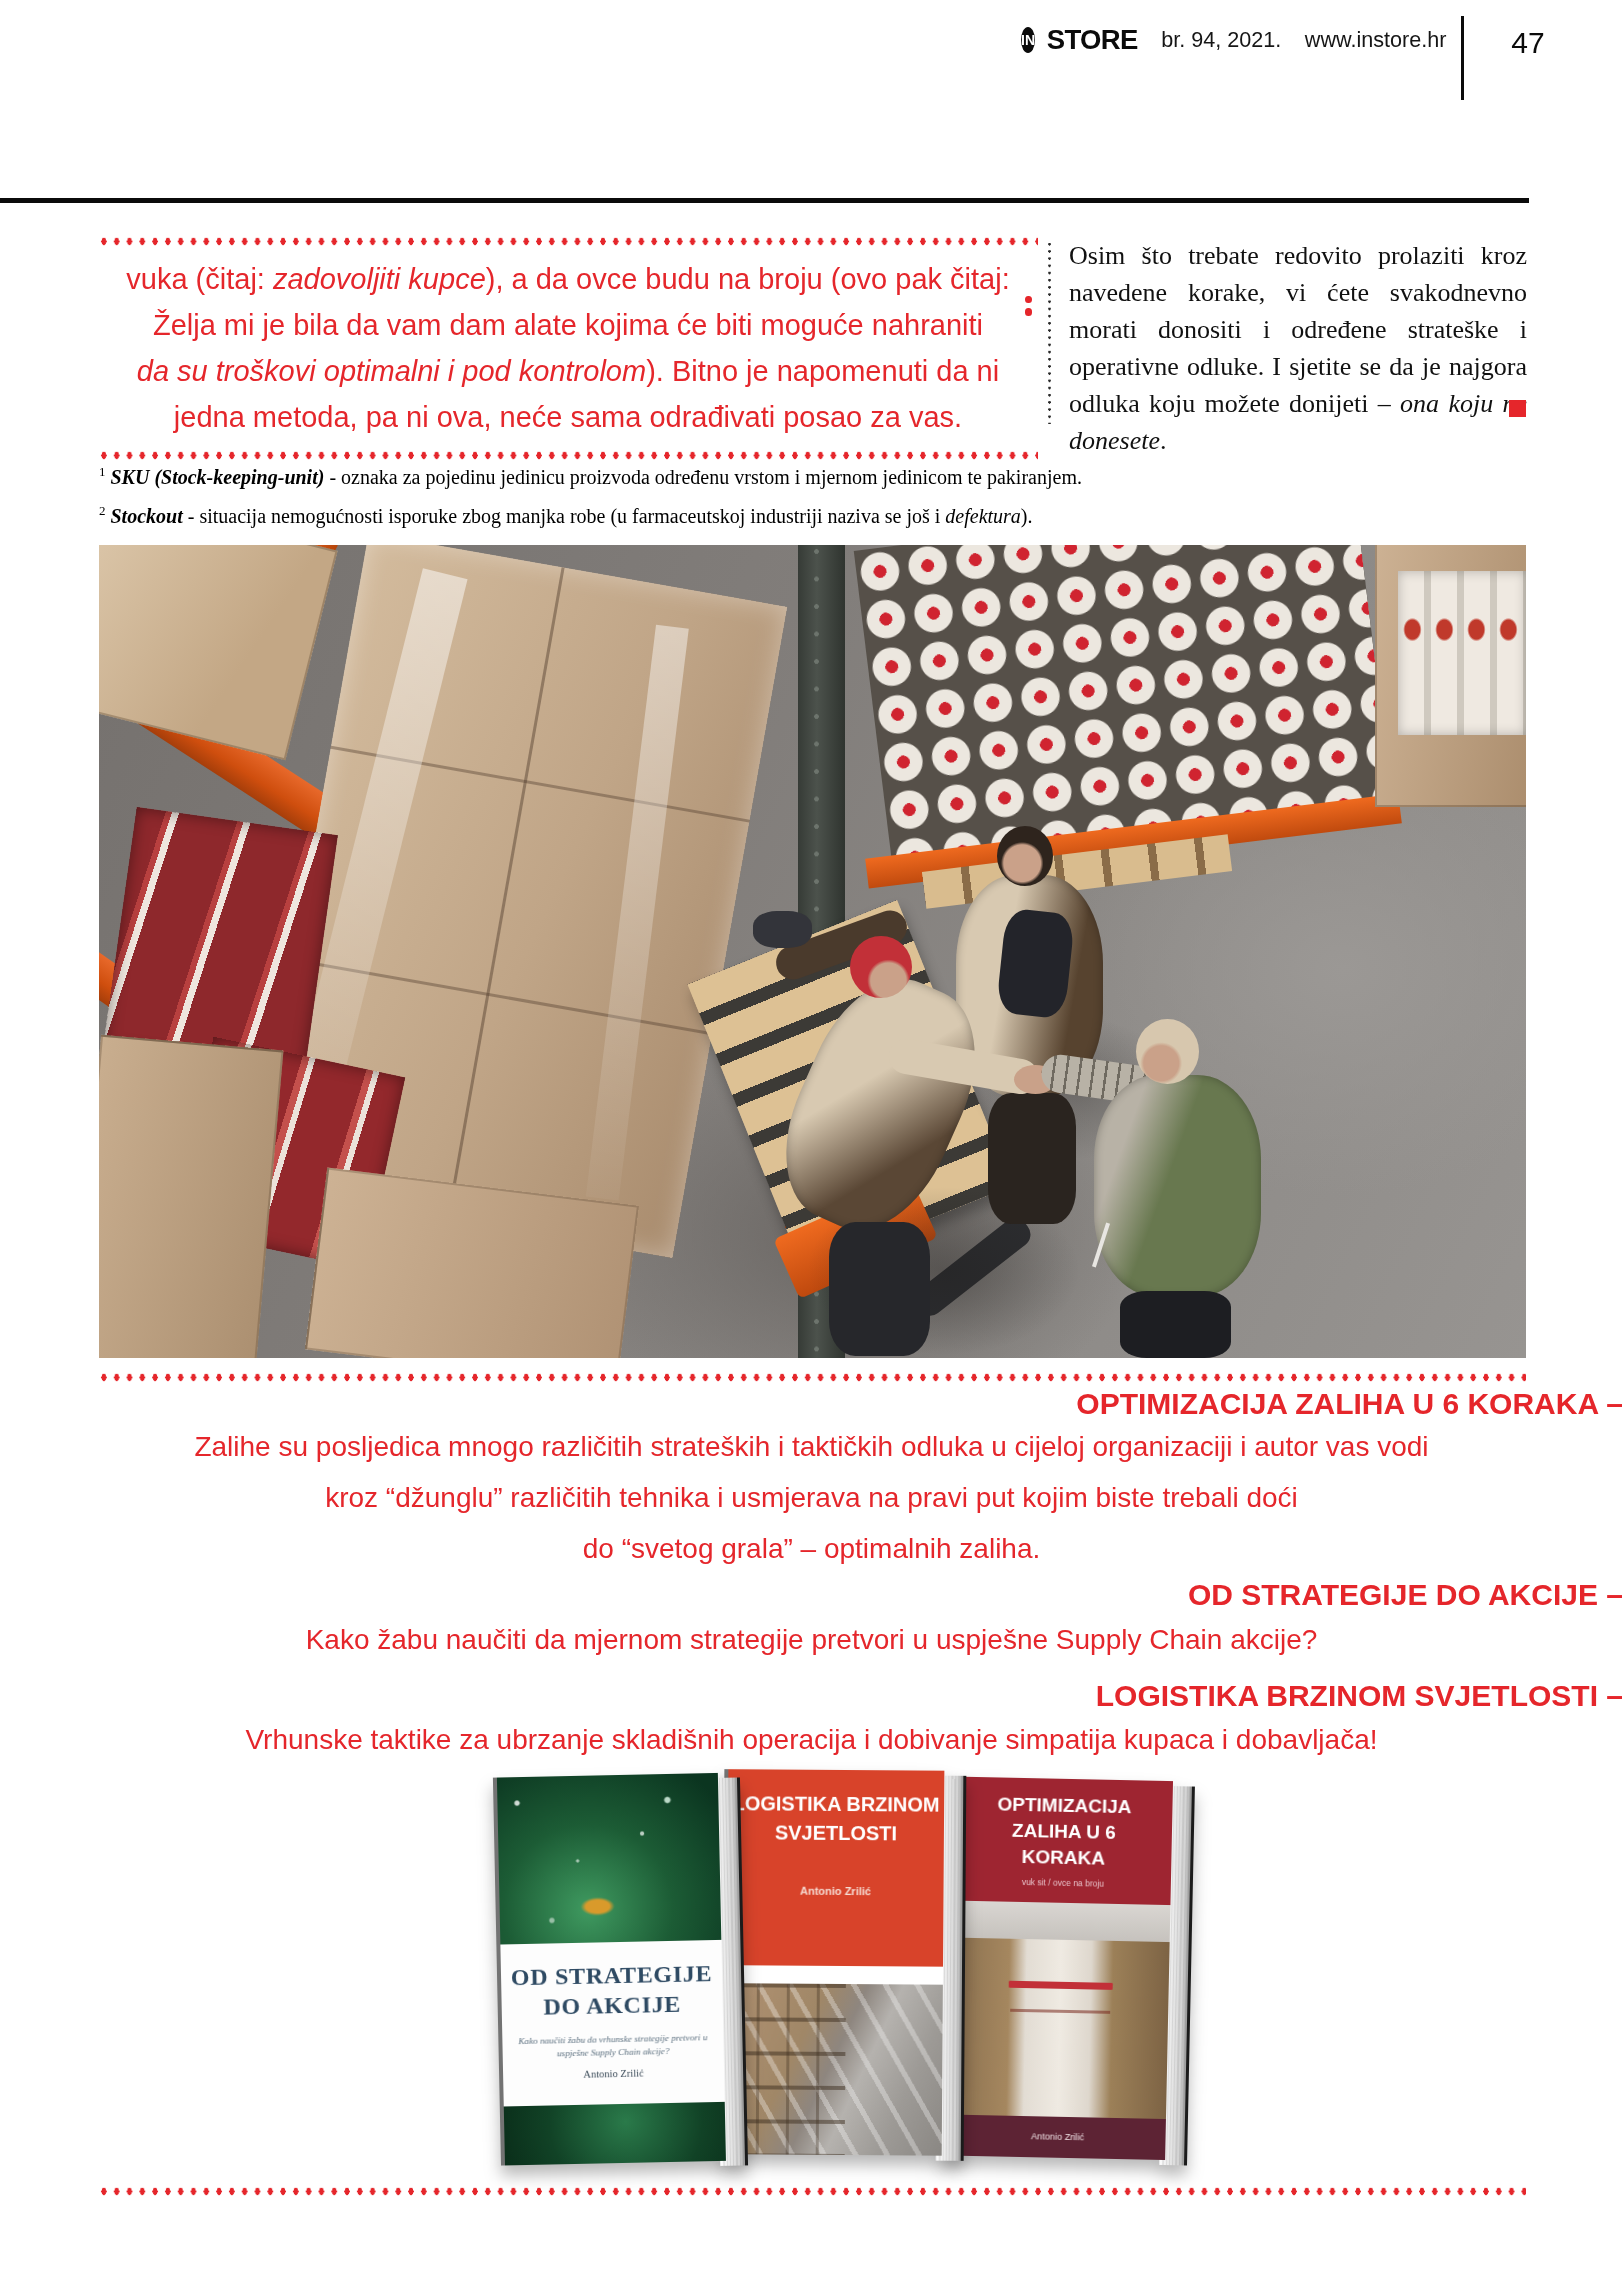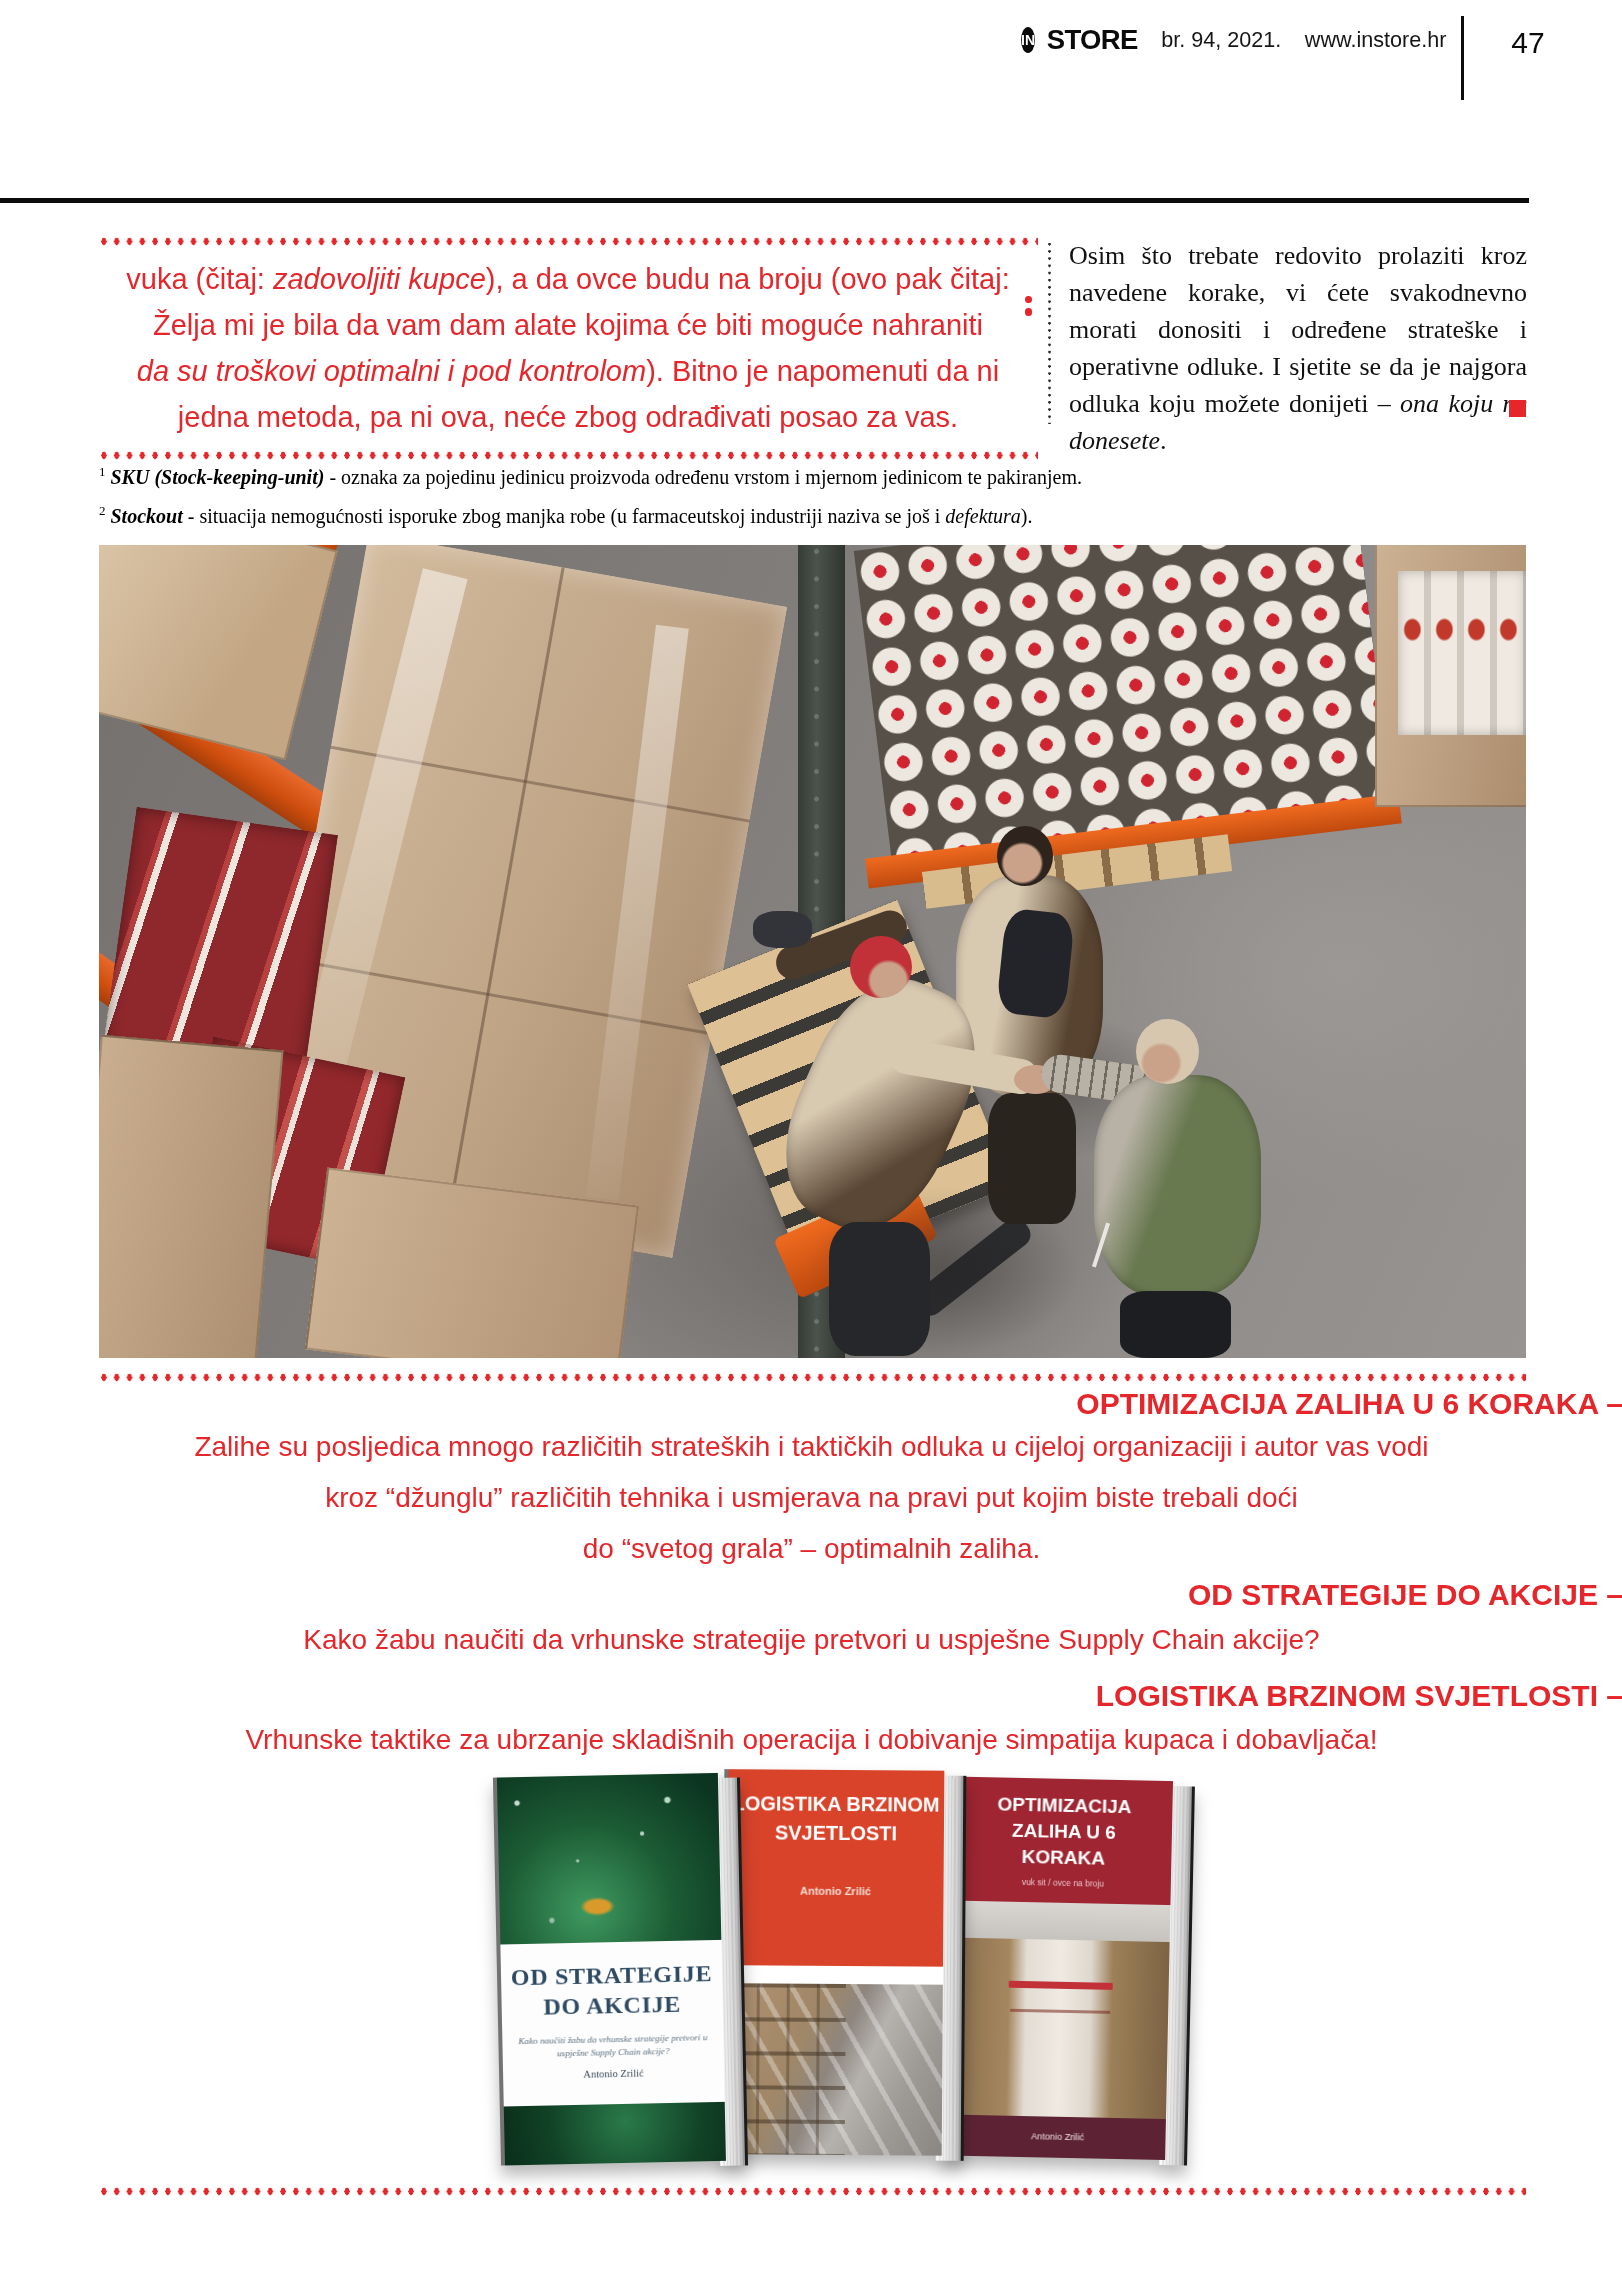--- a/index.html
+++ b/index.html
@@ -83,21 +83,21 @@
 <div class="hdr-vline"></div>
 <div class="pagenum">47</div>
 <div class="top-rule"></div>
 
 <div class="callout">
   <div class="dotline"></div>
   <div class="callout-text">
     <div><span>vuka (čitaj: </span><span class="it">zadovoljiti kupce</span><span>), a da ovce budu na broju (ovo pak čitaj:</span></div>
     <div><span>Želja mi je bila da vam dam alate kojima će biti moguće nahraniti</span><span class="it"></span><span></span></div>
     <div><span></span><span class="it">da su troškovi optimalni i pod kontrolom</span><span>). Bitno je napomenuti da ni</span></div>
-    <div><span>jedna metoda, pa ni ova, neće zbog odrađivati posao za vas.</span><span class="it"></span><span></span></div>
+    <div><span>jedna metoda, pa ni ova, neće sama odrađivati posao za vas.</span><span class="it"></span><span></span></div>
   </div>
   <div class="dotline"></div>
 </div>
 <div class="red-colon">
     <i></i>
     <i></i>
   </div>
 
 <div class="vdots"></div>
 <div class="sidebar">
@@ -178,21 +178,21 @@
 </div>
 
 <div class="dotline abs" style="left:98px;top:1372px;width:1428px;"></div>
 
 <div class="sec-head" style="top:1387px;">OPTIMIZACIJA ZALIHA U 6 KORAKA –</div>
 <div class="sec-body" style="top:1421px;">Zalihe su posljedica mnogo različitih strateških i taktičkih odluka u cijeloj organizaciji i autor vas vodi
 kroz “džunglu” različitih tehnika i usmjerava na pravi put kojim biste trebali doći
 do “svetog grala” – optimalnih zaliha.</div>
 
 <div class="sec-head" style="top:1578px;">OD STRATEGIJE DO AKCIJE –</div>
-<div class="sec-body" style="top:1614px;">Kako žabu naučiti da vrhunske strategije pretvori u uspješne Supply Chain akcije?</div>
+<div class="sec-body" style="top:1614px;">Kako žabu naučiti da mjernom strategije pretvori u uspješne Supply Chain akcije?</div>
 
 <div class="sec-head" style="top:1679px;">LOGISTIKA BRZINOM SVJETLOSTI –</div>
 <div class="sec-body" style="top:1714px;">Vrhunske taktike za ubrzanje skladišnih operacija i dobivanje simpatija kupaca i dobavljača!</div>
 
 <div id="books">
 
   <div class="book" style="left:452px;top:11.8px;width:242px;height:387px;z-index:1;transform:rotate(1.2deg);">
     <div class="pages"></div>
     <div class="cover">
       <div class="b3-top">

